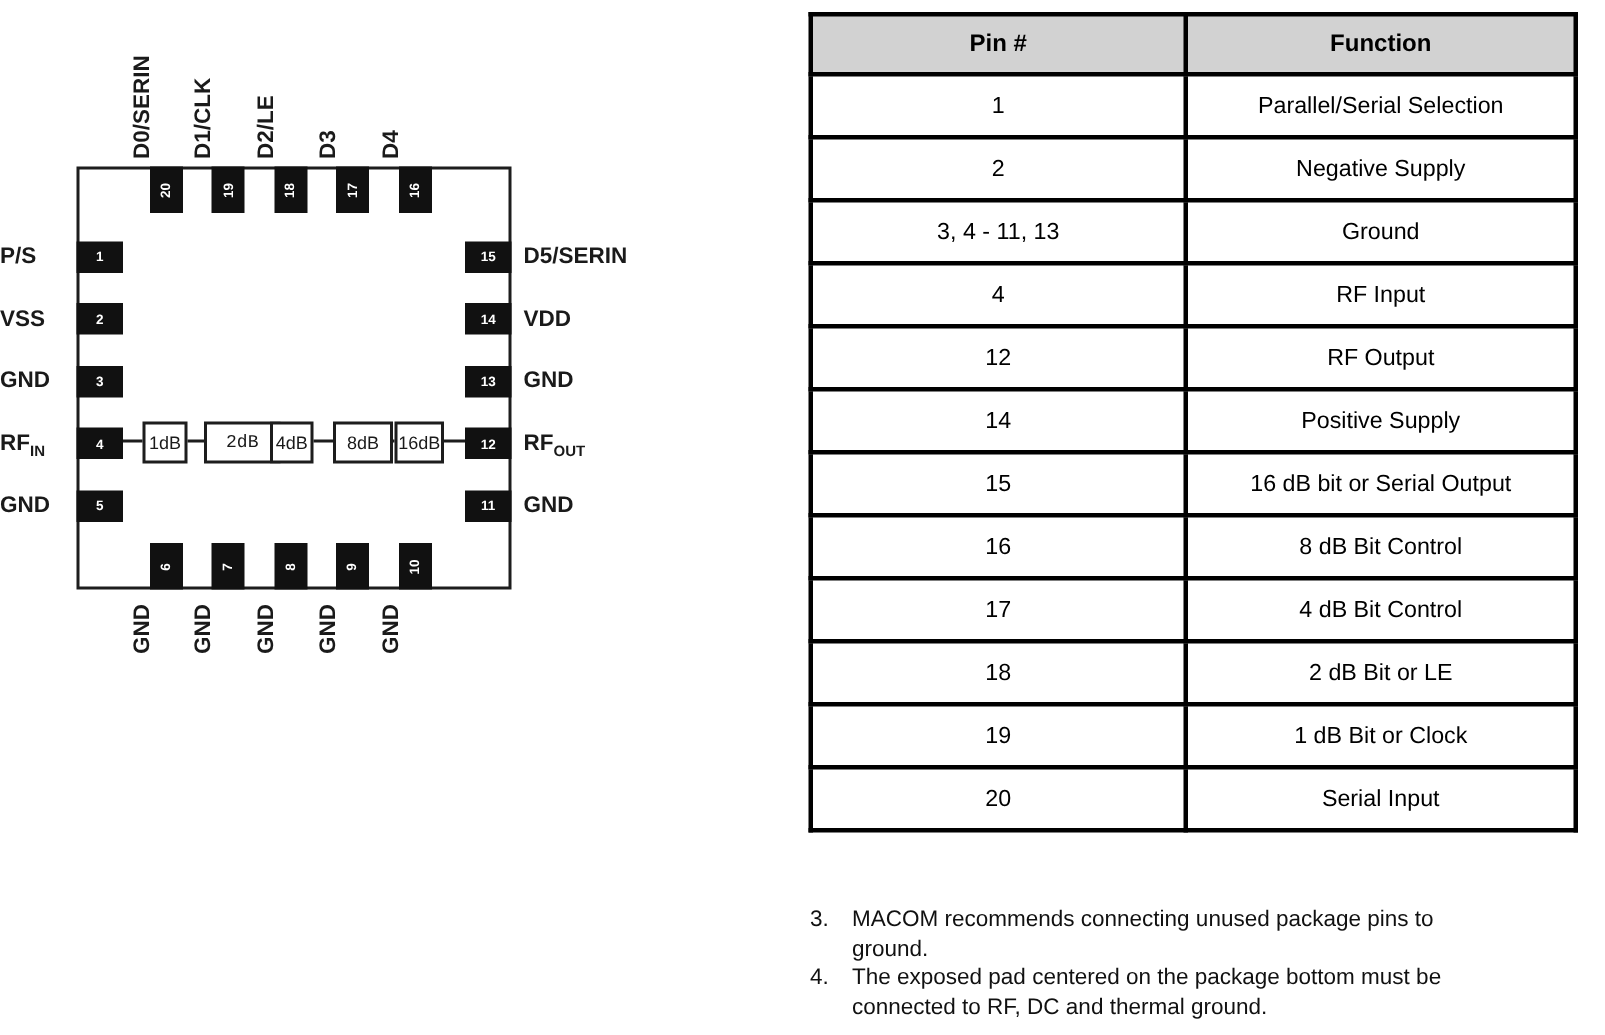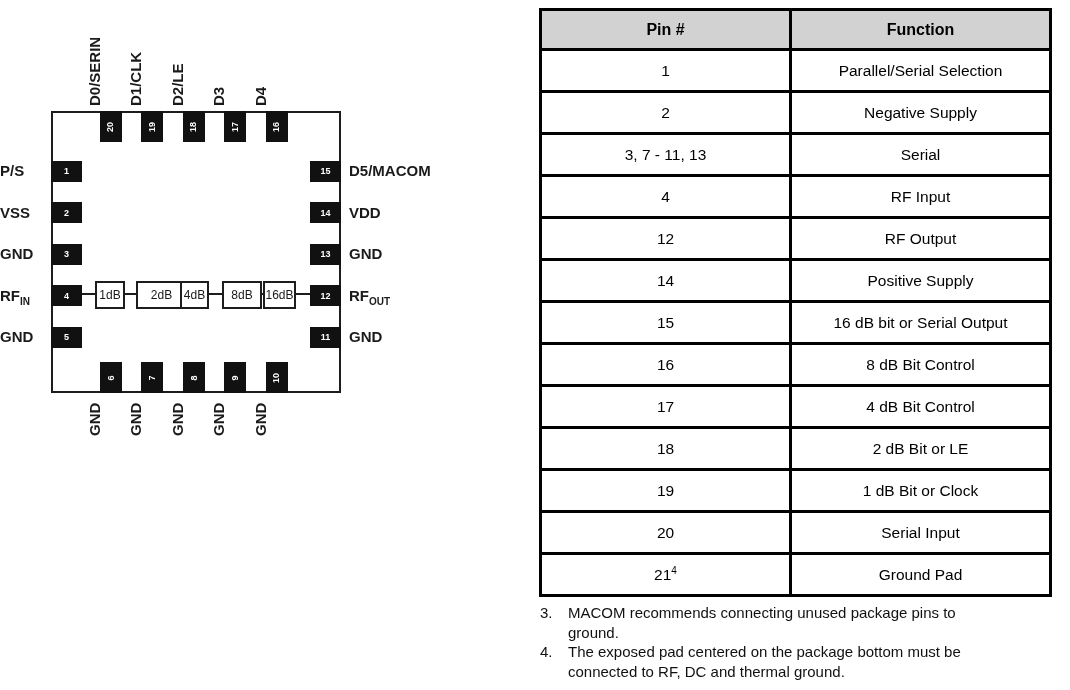--- a/index.html
+++ b/index.html
@@ -143,39 +143,39 @@
         <span class="pad-num">4</span>
       </div>
       <div class="side-label left-label" style="top: 285.5px;">RF<sub>IN</sub></div>
       <div class="pad pad-horz" style="left: 51px; top: 326.5px;">
         <span class="pad-num">5</span>
       </div>
       <div class="side-label left-label" style="top: 327px;">GND</div>
       <div class="pad pad-horz" style="left: 310px; top: 160.5px;">
         <span class="pad-num">15</span>
       </div>
-      <div class="side-label right-label" style="top: 161px;">D5/MACOM</div>
+      <div class="side-label right-label" style="top: 161px;">D5/SERIN</div>
       <div class="pad pad-horz" style="left: 310px; top: 202px;">
         <span class="pad-num">14</span>
       </div>
       <div class="side-label right-label" style="top: 202.5px;">VDD</div>
       <div class="pad pad-horz" style="left: 310px; top: 243.5px; align-items: center;">
         <span class="pad-num">13</span>
       </div>
       <div class="side-label right-label" style="top: 244px;">GND</div>
       <div class="pad pad-horz" style="left: 310px; top: 285px;">
         <span class="pad-num">12</span>
       </div>
       <div class="side-label right-label" style="top: 285.5px;">RF<sub>OUT</sub></div>
       <div class="pad pad-horz" style="left: 310px; top: 326.5px;">
         <span class="pad-num">11</span>
       </div>
       <div class="side-label right-label" style="top: 327px;">GND</div>
       <div class="atten-box" style="left: 95px; width: 30px;">1dB</div>
-      <div class="atten-box" style="left: 136px; width: 51px;">2dB</div>
+      <div class="atten-box" style="left: 136px; width: 51px; font-family: Liberation Mono, monospace;">2dB</div>
       <div class="atten-box" style="left: 180px; width: 29px;">4dB</div>
       <div class="atten-box" style="left: 222px; width: 40px;">8dB</div>
       <div class="atten-box" style="left: 263px; width: 33px;">16dB</div>
     </div>
 
   <table id="pin-table">
     <colgroup>
         <col class="c1">
         <col class="c2">
       </colgroup>
@@ -188,22 +188,22 @@
     <tbody>
         <tr>
           <td>1</td>
           <td>Parallel/Serial Selection</td>
         </tr>
         <tr>
           <td>2</td>
           <td>Negative Supply</td>
         </tr>
         <tr>
-          <td>3, 7 - 11, 13</td>
-          <td>Serial</td>
+          <td>3, 4 - 11, 13</td>
+          <td>Ground</td>
         </tr>
         <tr>
           <td>4</td>
           <td>RF Input</td>
         </tr>
         <tr>
           <td>12</td>
           <td>RF Output</td>
         </tr>
         <tr>
@@ -226,24 +226,20 @@
           <td>18</td>
           <td>2 dB Bit or LE</td>
         </tr>
         <tr>
           <td>19</td>
           <td>1 dB Bit or Clock</td>
         </tr>
         <tr>
           <td>20</td>
           <td>Serial Input</td>
-        </tr>
-        <tr>
-          <td>21<sup>4</sup></td>
-          <td>Ground Pad</td>
         </tr>
       </tbody>
   </table>
 
   <div id="footnotes">
       <div class="footnote">
         <div class="fn-num">3.</div>
         <div class="fn-text">MACOM recommends connecting unused package pins to ground.</div>
       </div>
       <div class="footnote">

